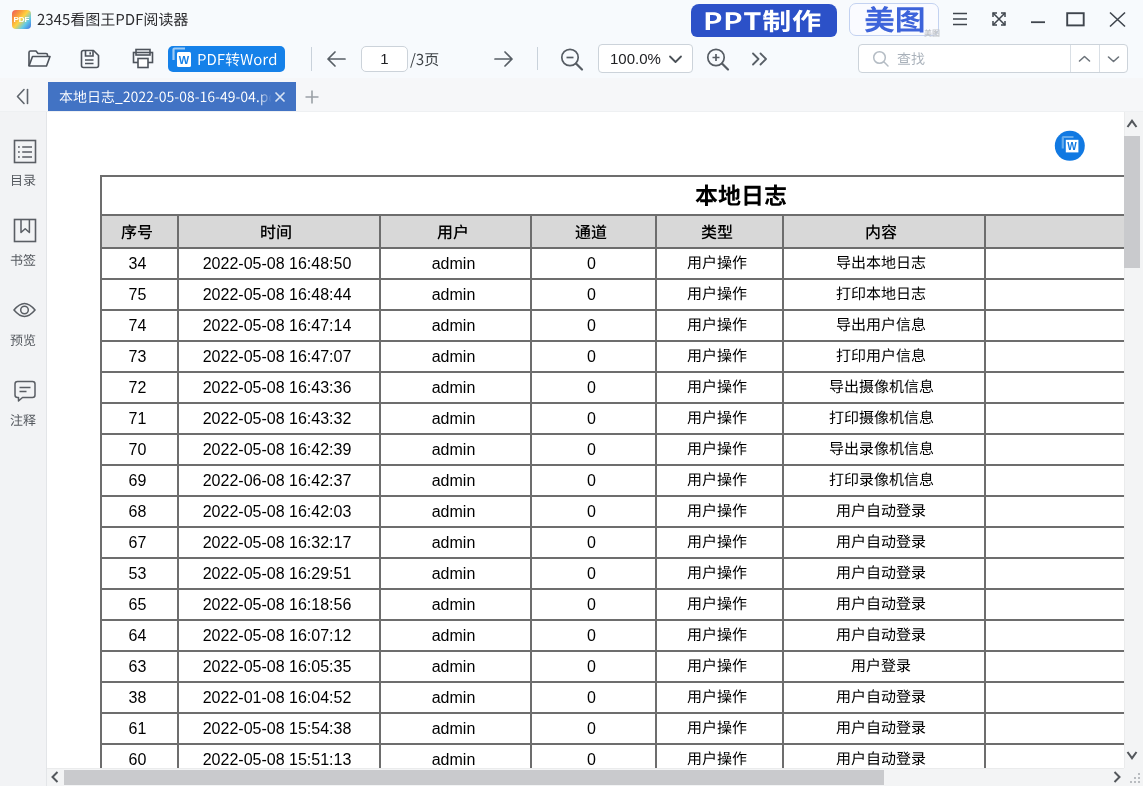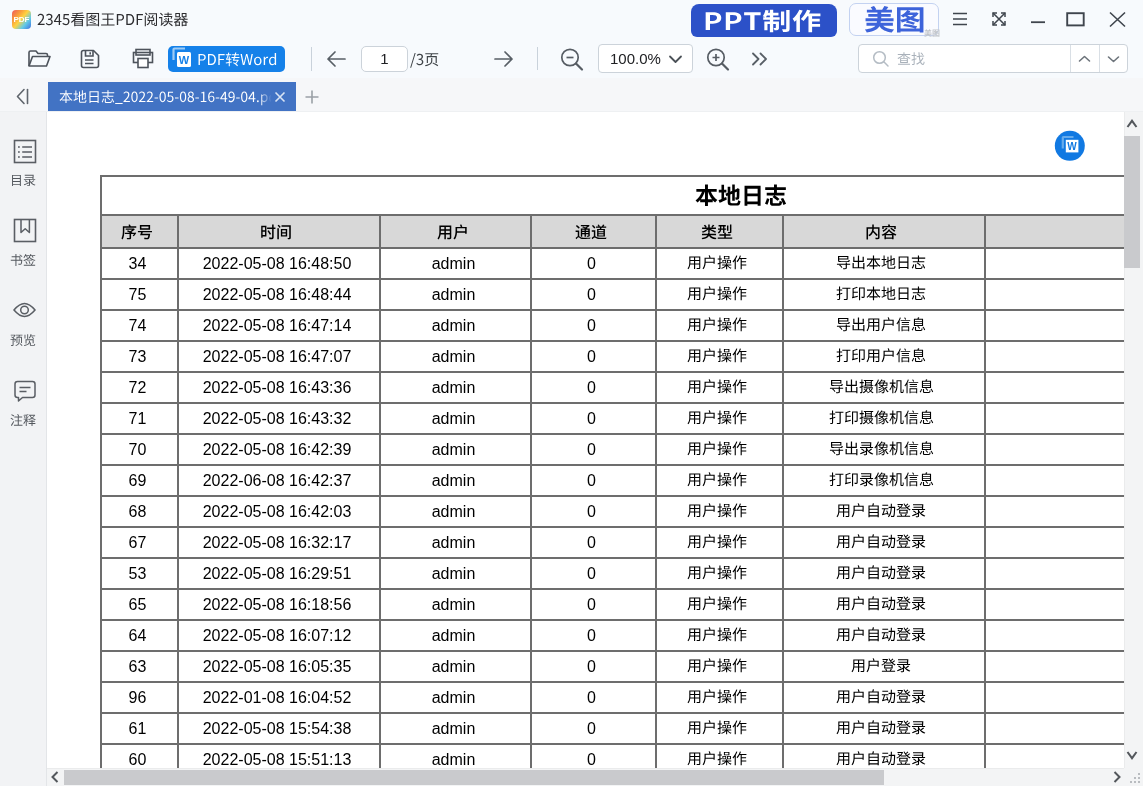--- a/index.html
+++ b/index.html
@@ -418,21 +418,21 @@
             </svg>
           </td>
           <td>
             <svg style="display:block;margin:0 auto" width="62" height="19">
               <use href="#c9" y="14"></use>
             </svg>
           </td>
           <td></td>
         </tr>
         <tr>
-          <td>96</td>
+          <td>38</td>
           <td>2022-01-08 16:04:52</td>
           <td>admin</td>
           <td>0</td>
           <td>
             <svg style="display:block;margin:0 auto" width="62" height="19">
               <use href="#cop" y="14"></use>
             </svg>
           </td>
           <td>
             <svg style="display:block;margin:0 auto" width="92" height="19">

